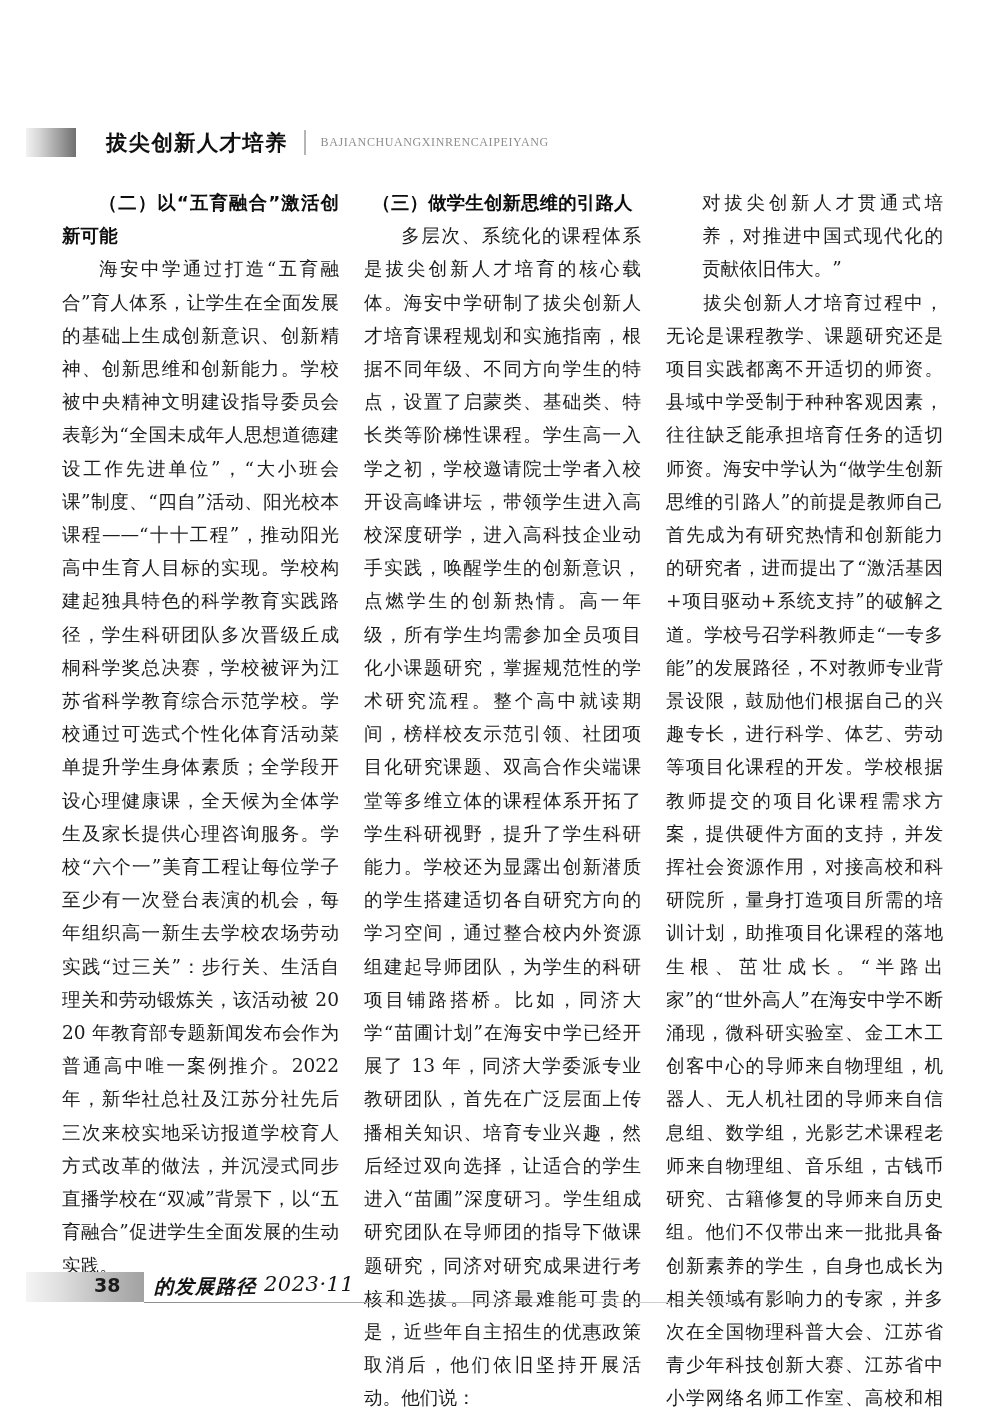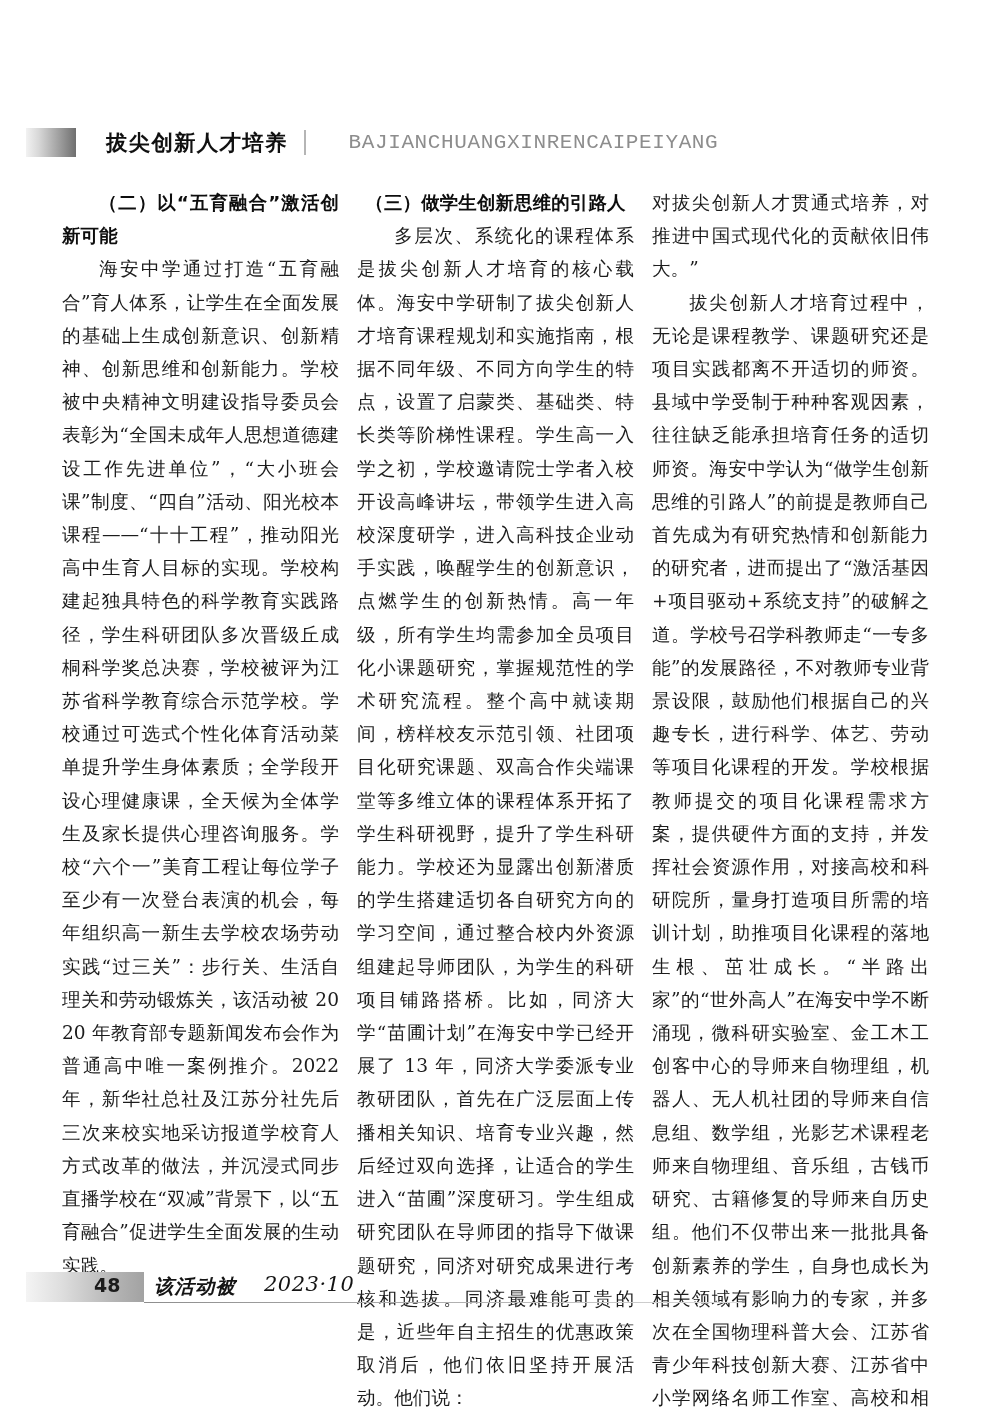--- a/index.html
+++ b/index.html
@@ -50,57 +50,57 @@
     white-space: nowrap;
   }
   .runhead-sep {
     margin: 0 15px 0 16px;
     width: 2px;
     height: 25px;
     background: #b5b5b5;
     flex: 0 0 auto;
   }
   .runhead-pinyin {
-    font-family: Liberation Mono, monospace;
-    font-size: 21px;
+    font-family: Liberation Serif, serif;
+    font-size: 12px;
     letter-spacing: 0.6px;
     color: #8d8d8d;
     white-space: nowrap;
-    margin-left: 28px;
   }
 
   
   .columns {
     position: absolute;
     left: 62px;
     top: 186px;
     width: 879px;
     height: 1060px;
     display: flex;
-    gap: 18px;
+    gap: 25px;
   }
   .col {
     width: 277px;
     flex: 0 0 277px;
   }
 
   p.para {
     margin: 0;
     font-family: "DejaVu Serif", "Liberation Serif", serif;
     font-size: 18.6px;
     line-height: 33.2px;
     text-align: justify;
     text-align-last: left;
     text-justify: inter-character;
     text-indent: 2em;
     color: #1c1c1c;
     word-break: break-all;
   }
   p.para.cont {
     text-indent: 0;
+    margin-left: 36px;
   }
   h3.subhead {
     margin: 0;
     font-family: "DejaVu Sans", "Liberation Sans", sans-serif;
     font-weight: bold;
     font-size: 18.4px;
     line-height: 33.2px;
     text-align: justify;
     text-align-last: left;
     text-indent: 2em;
@@ -211,20 +211,20 @@
 
     <div class="col">
       <p class="para cont">对拔尖创新人才贯通式培养，对推进中国式现代化的贡献依旧伟大。”</p>
       <p class="para">拔尖创新人才培育过程中，无论是课程教学、课题研究还是项目实践都离不开适切的师资。县域中学受制于种种客观因素，往往缺乏能承担培育任务的适切师资。海安中学认为“做学生创新思维的引路人”的前提是教师自己首先成为有研究热情和创新能力的研究者，进而提出了“激活基因+项目驱动+系统支持”的破解之道。学校号召学科教师走“一专多能”的发展路径，不对教师专业背景设限，鼓励他们根据自己的兴趣专长，进行科学、体艺、劳动等项目化课程的开发。学校根据教师提交的项目化课程需求方案，提供硬件方面的支持，并发挥社会资源作用，对接高校和科研院所，量身打造项目所需的培训计划，助推项目化课程的落地生根、茁壮成长。“半路出家”的“世外高人”在海安中学不断涌现，微科研实验室、金工木工创客中心的导师来自物理组，机器人、无人机社团的导师来自信息组、数学组，光影艺术课程老师来自物理组、音乐组，古钱币研究、古籍修复的导师来自历史组。他们不仅带出来一批批具备创新素养的学生，自身也成长为相关领域有影响力的专家，并多次在全国物理科普大会、江苏省青少年科技创新大赛、江苏省中小学网络名师工作室、高校和相关省市区科学教育教研活动中作专题辅导报告和经验成果介绍。</p>
     </div>
 
   </div>
 
   <div class="footer">
     <div class="footer-block"></div>
-    <div class="footer-pageno">48</div>
-    <div class="footer-journal">该活动被</div>
-    <div class="footer-issue">2023·10</div>
+    <div class="footer-pageno">38</div>
+    <div class="footer-journal">的发展路径</div>
+    <div class="footer-issue">2023·11</div>
     <div class="footer-rule"></div>
     <div class="footer-tick"></div>
   </div>
 
 </div>
 
 </body></html>

